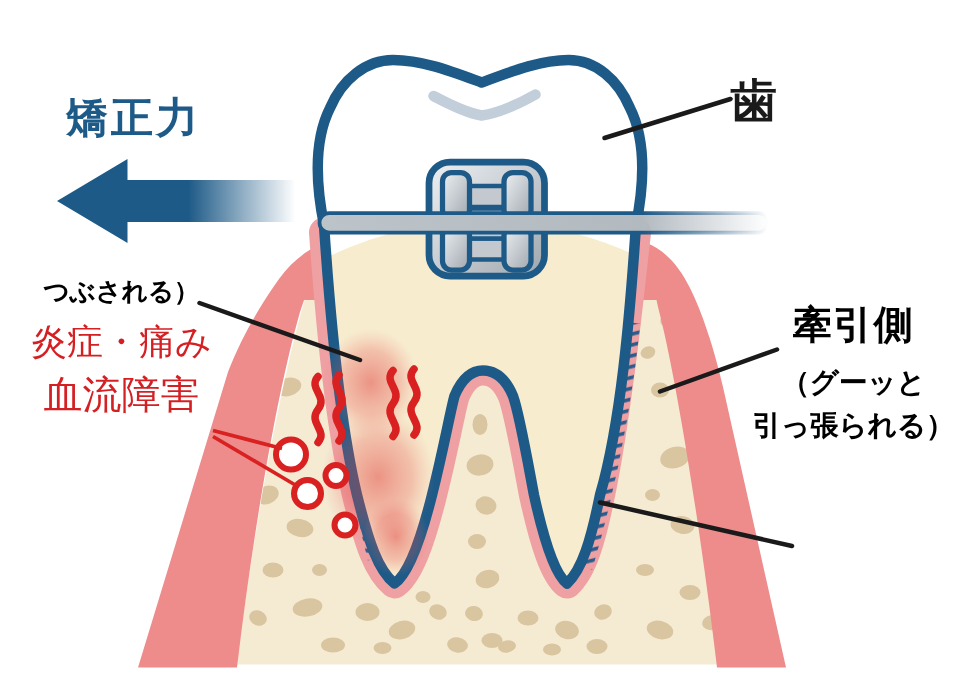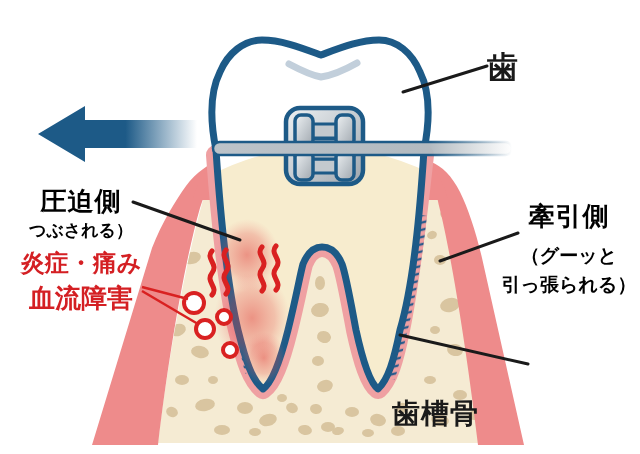--- a/index.html
+++ b/index.html
@@ -6,21 +6,21 @@
   #stage{
     position:relative;width:640px;height:454px;overflow:hidden;background:#ffffff;
     font-family:"DejaVu Sans",sans-serif;
   }
   #art{position:absolute;left:0;top:0;}
   .lbl{position:absolute;color:#1a1a1a;white-space:nowrap;}
   .col{position:absolute;text-align:center;}
   .force{color:#1d5a87;font-weight:bold;font-size:28px;letter-spacing:2px;}
   .big{font-weight:bold;font-size:26px;letter-spacing:1px;}
   .note{font-size:17px;line-height:1.3;font-weight:600;}
-  .red{color:#d41f23;font-weight:bold;}
+  .red{color:#d41f23;font-weight:normal;}
   .tooth-big{font-weight:bold;font-size:31px;}
 </style>
 </head>
 <body>
 
 <div id="stage">
 
 <svg id="art" width="640" height="454" viewBox="0 0 640 454">
   <defs>
     <linearGradient id="arrowGrad" x1="0" y1="0" x2="1" y2="0">
@@ -174,32 +174,31 @@
   </g>
 
   <g stroke="#1a1a1a" stroke-width="3" stroke-linecap="round">
     <line x1="403" y1="92" x2="487" y2="66"></line>
     <line x1="133" y1="202" x2="240" y2="240"></line>
     <line x1="440" y1="261" x2="518" y2="233"></line>
     <line x1="400" y1="335" x2="528" y2="364"></line>
   </g>
 </svg>
 
+  <div class="lbl force" style="left:44px;top:60px;">矯正力</div>
 
   <div class="lbl tooth-big" style="left:487px;top:47px;">歯</div>
 
   <div class="col" style="left:5px;top:184px;width:152px;">
-    <div class="big">圧迫側</div>
     <div class="note">つぶされる）</div>
     <div class="red" style="font-size:24px;margin-top:6px;">炎症・痛み</div>
     <div class="red" style="font-size:26px;margin-top:2px;">血流障害</div>
   </div>
 
   <div class="col" style="left:495px;top:199px;width:148px;">
     <div class="big">牽引側</div>
     <div class="note" style="font-size:19px;margin-top:9px;">（グーッと</div>
     <div class="note" style="font-size:19px;margin-top:4px;">引っ張られる）</div>
   </div>
 
 
-  <div class="lbl big" style="left:392px;top:395px;font-size:28px;">歯槽骨</div>
 
 </div>
 
 </body></html>

